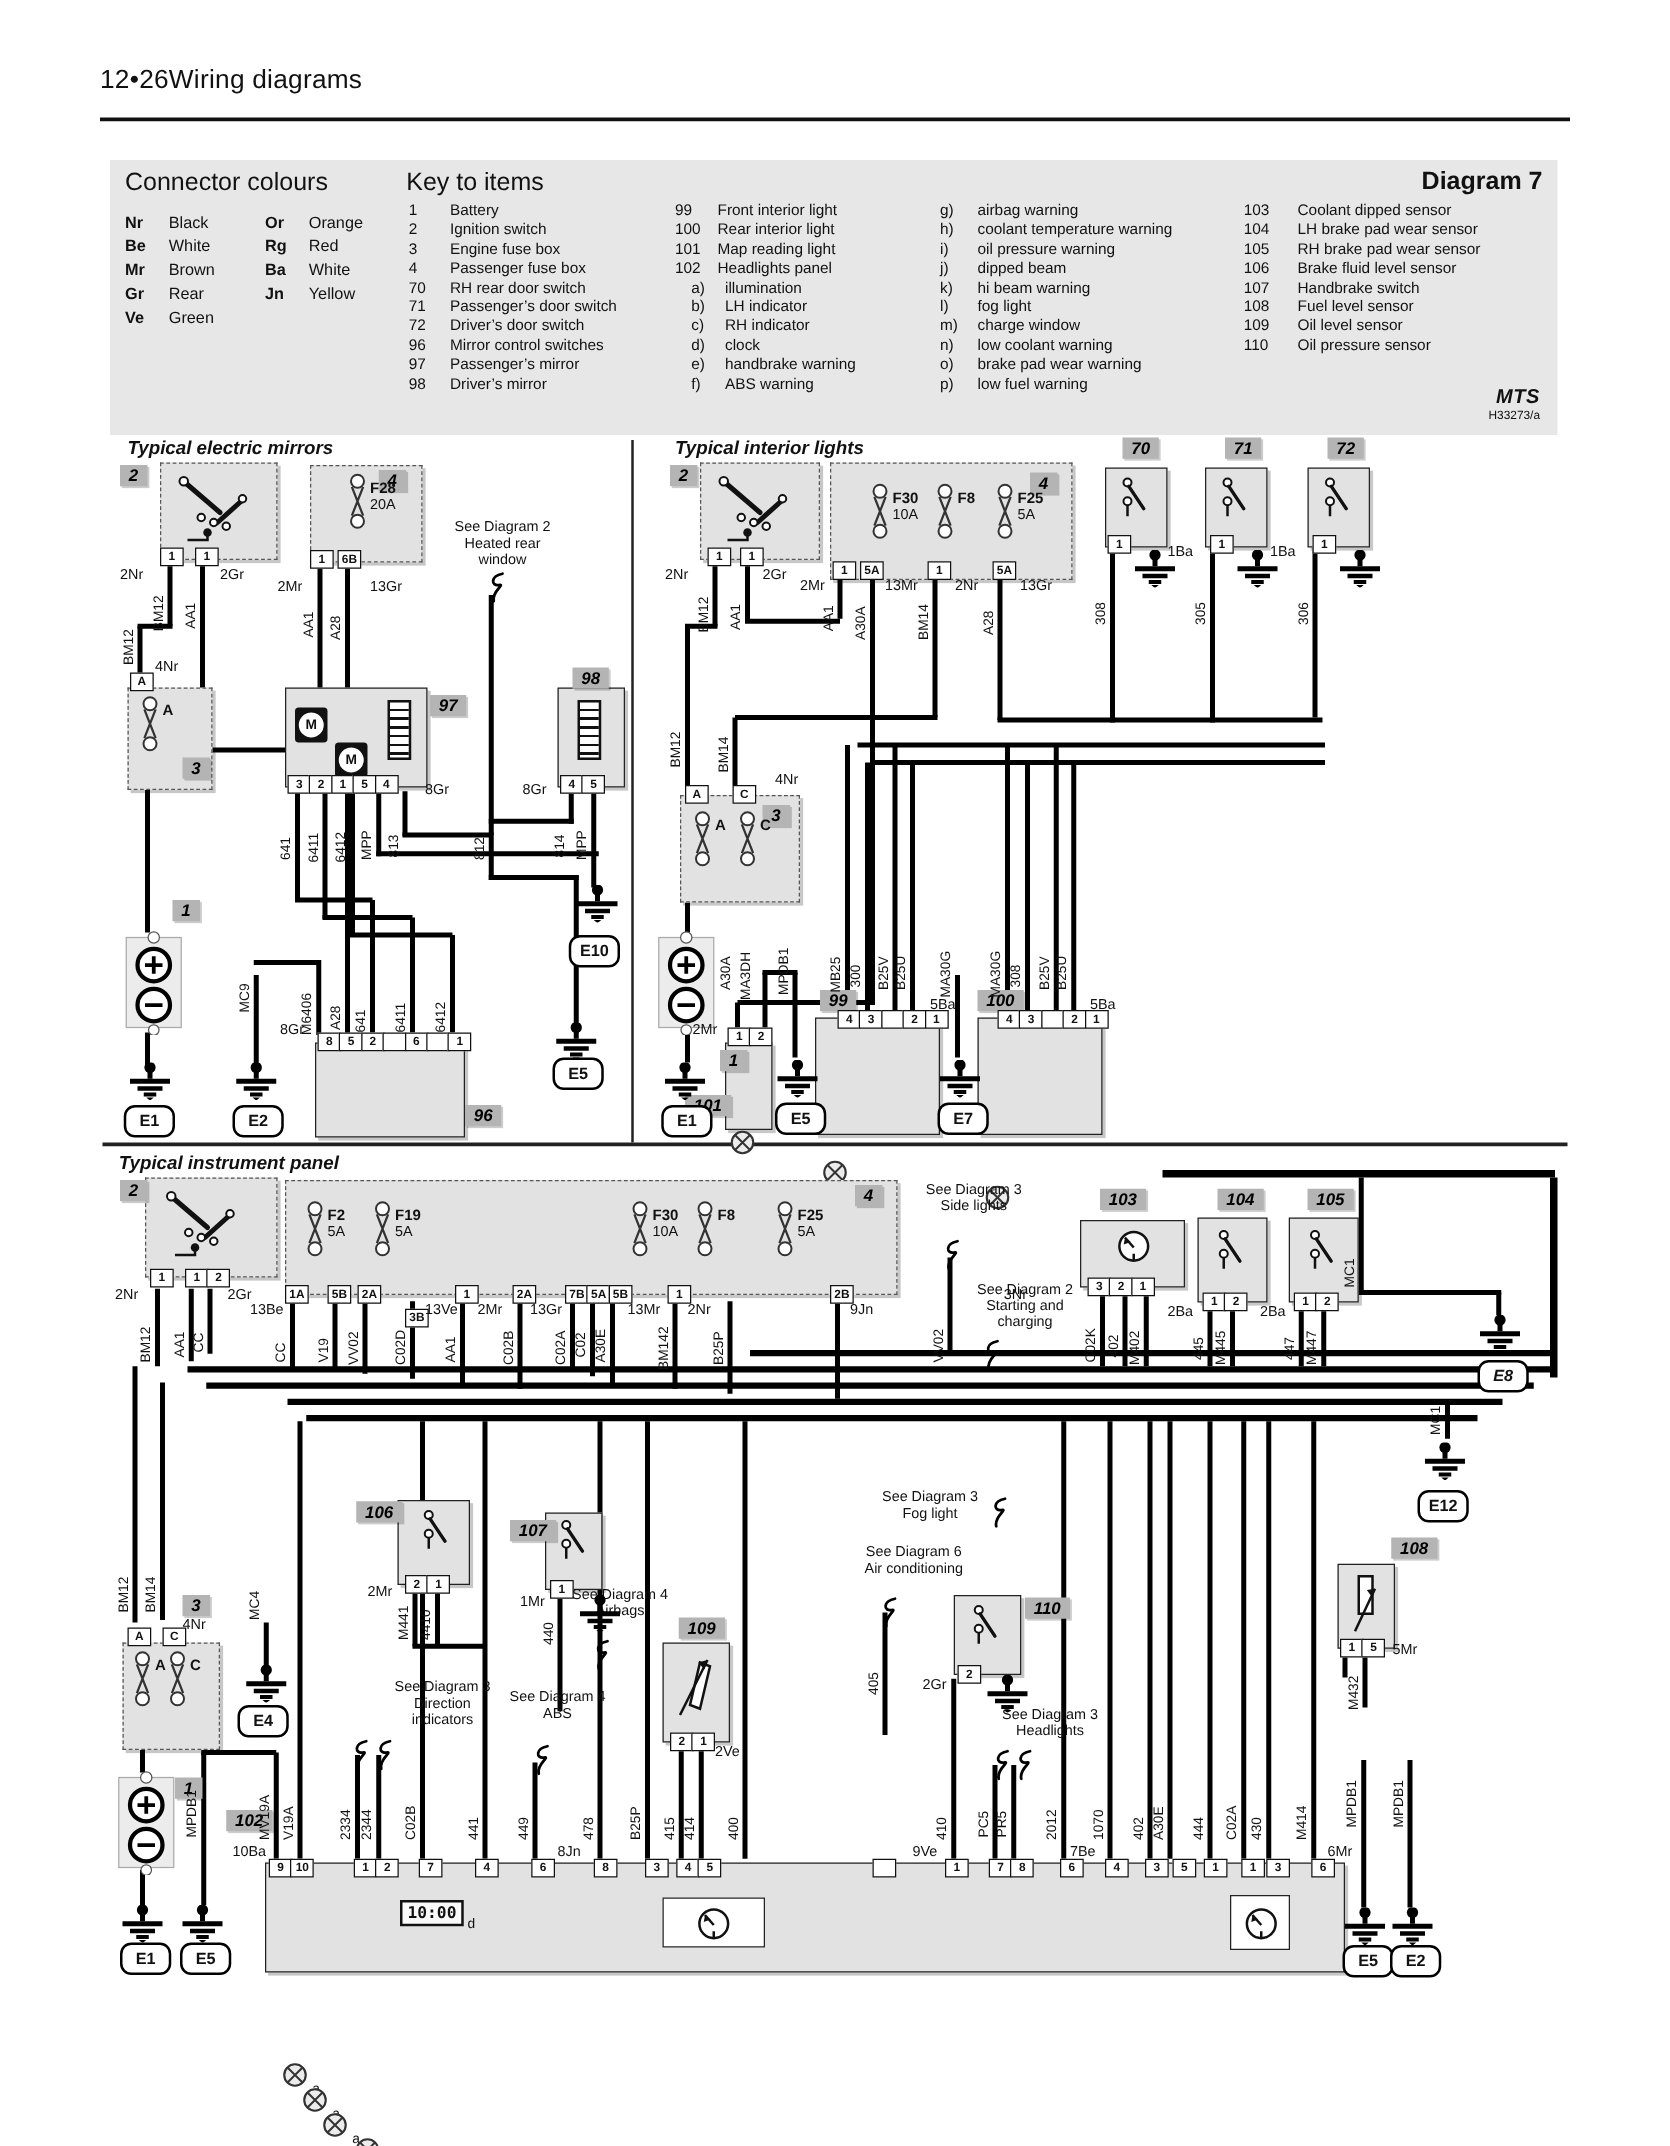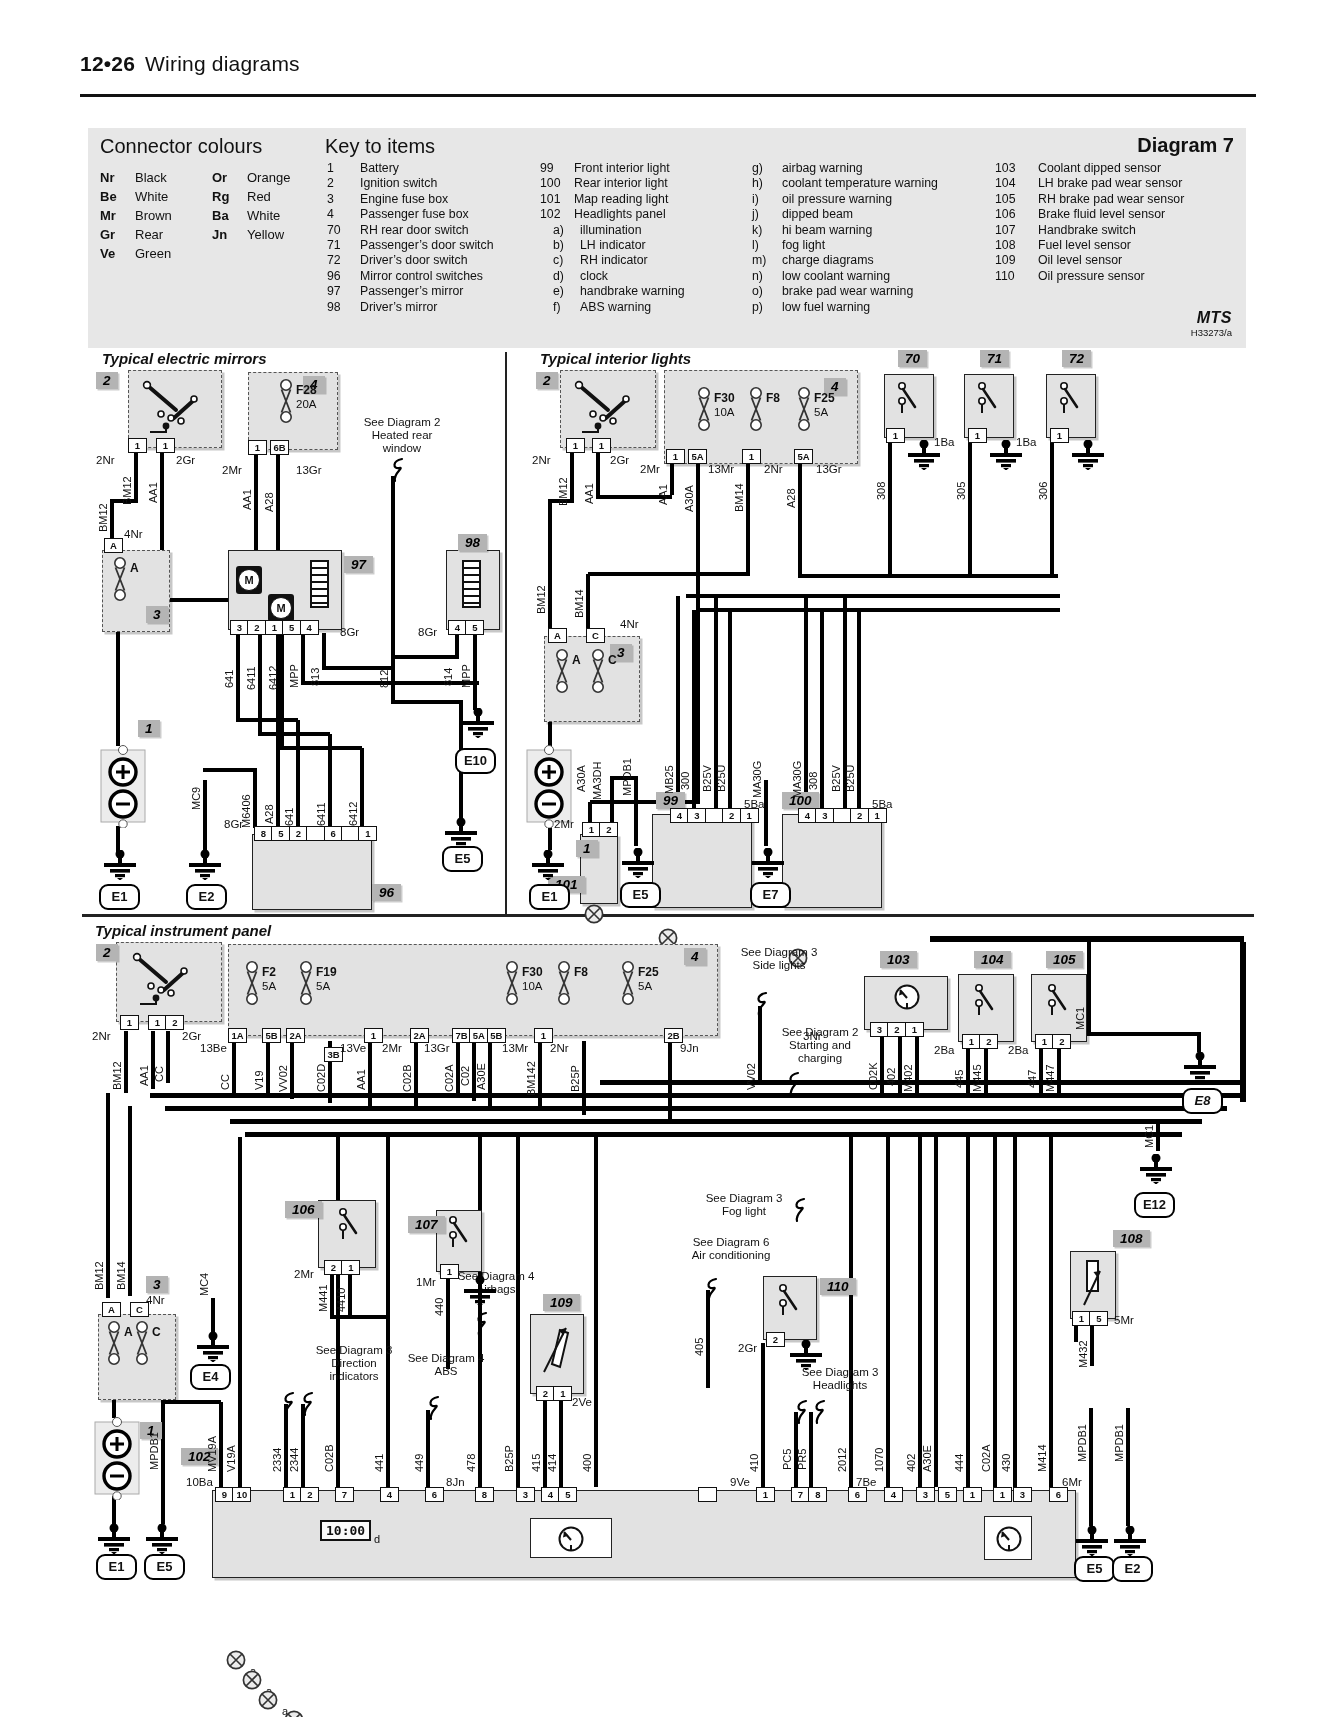--- a/index.html
+++ b/index.html
@@ -1,20 +1,20 @@
 <!DOCTYPE html>
 <html><head>
 <meta charset="utf-8">
 <style>
   html,body{margin:0;padding:0;background:#fff}
   body{font-family:"Liberation Sans",sans-serif;color:#111}
   #page{position:relative;width:1336px;height:1717px;background:#fff;overflow:hidden}
   .abs{position:absolute}
   #hdr{left:80px;top:52px;font-size:21px;letter-spacing:.2px}
-  #hdr b{font-weight:bold;margin-right:10px}
+  #hdr b{font-weight:normal;}
   #hdr-rule{left:80px;top:94px;width:1176px;height:3px;background:#111}
   #keybox{left:88px;top:128px;width:1158px;height:220px;background:#e7e7e7}
   .kb-title{font-size:20px}
   .crow{font-size:13px;line-height:19px;white-space:nowrap}
   .kcode{display:inline-block;width:35px;font-weight:bold}
   .key-col{top:33px;font-size:12.3px;line-height:15.4px}
   .krow{white-space:nowrap}
   .knum{display:inline-block}
   .kcol0 .knum{width:33px}
   .kcol1 .knum{width:34px}
@@ -99,21 +99,21 @@
         <div class="krow ksub"><span class="knum">e)</span><span>handbrake warning</span></div>
         <div class="krow ksub"><span class="knum">f)</span><span>ABS warning</span></div>
       </div>
     <div class="abs key-col kcol2" id="kc2" style="left:664px">
         <div class="krow"><span class="knum">g)</span><span>airbag warning</span></div>
         <div class="krow"><span class="knum">h)</span><span>coolant temperature warning</span></div>
         <div class="krow"><span class="knum">i)</span><span>oil pressure warning</span></div>
         <div class="krow"><span class="knum">j)</span><span>dipped beam</span></div>
         <div class="krow"><span class="knum">k)</span><span>hi beam warning</span></div>
         <div class="krow"><span class="knum">l)</span><span>fog light</span></div>
-        <div class="krow"><span class="knum">m)</span><span>charge diagrams</span></div>
+        <div class="krow"><span class="knum">m)</span><span>charge window</span></div>
         <div class="krow"><span class="knum">n)</span><span>low coolant warning</span></div>
         <div class="krow"><span class="knum">o)</span><span>brake pad wear warning</span></div>
         <div class="krow"><span class="knum">p)</span><span>low fuel warning</span></div>
       </div>
     <div class="abs key-col kcol3" id="kc3" style="left:907px">
         <div class="krow"><span class="knum">103</span><span>Coolant dipped sensor</span></div>
         <div class="krow"><span class="knum">104</span><span>LH brake pad wear sensor</span></div>
         <div class="krow"><span class="knum">105</span><span>RH brake pad wear sensor</span></div>
         <div class="krow"><span class="knum">106</span><span>Brake fluid level sensor</span></div>
         <div class="krow"><span class="knum">107</span><span>Handbrake switch</span></div>

